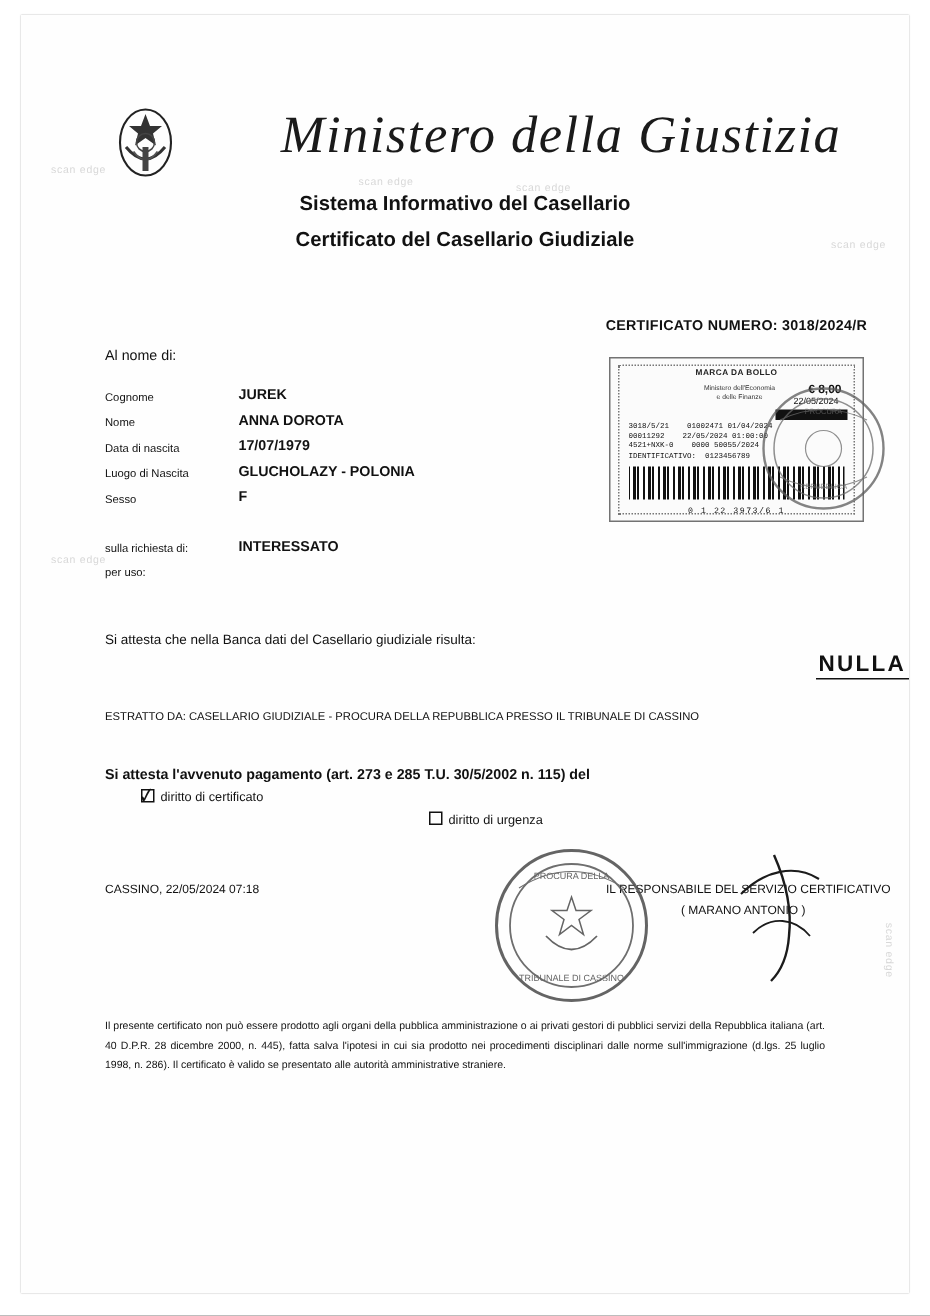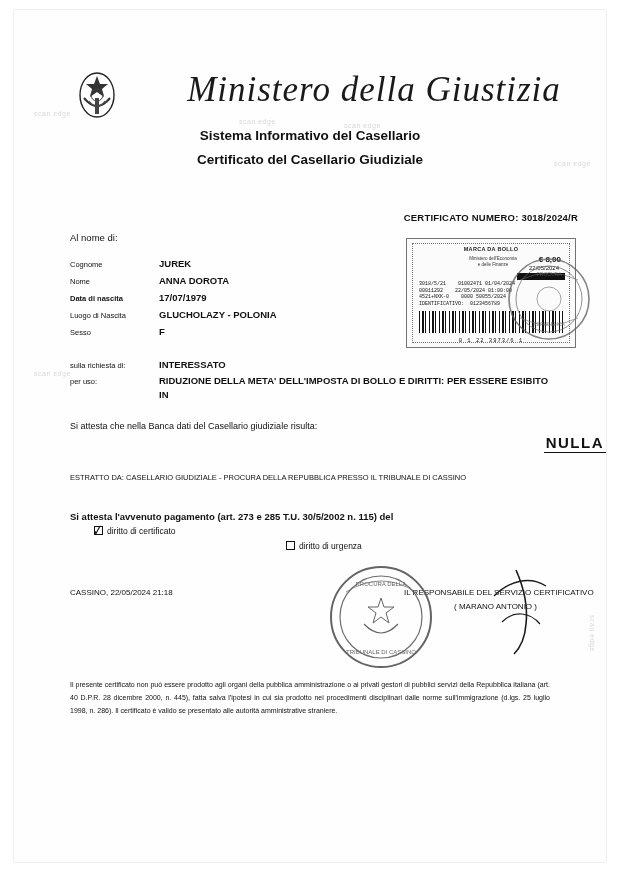--- a/index.html
+++ b/index.html
@@ -125,21 +125,21 @@
     font-weight: bold;
     color: #111;
   }
   .r1 { top: 248px; }
   .r2 { top: 265px; }
   .r3 { top: 282px; }
   .r4 { top: 299px; }
   .r5 { top: 316px; }
   .lr1 { top: 250px; }
   .lr2 { top: 267px; }
-  .lr3 { top: 284px; font-weight: bold; }
+  .lr3 { top: 284px; }
   .lr4 { top: 301px; }
   .lr5 { top: 318px; }
 
   
   .req-label {
     position: absolute;
     left: 56px;
     font-size: 7.5px;
     color: #111;
   }
@@ -437,37 +437,36 @@
       <path d="M14 62 Q43 76 72 62" fill="none" stroke="#6b6b6b" stroke-width="0.8"></path>
       <text x="43" y="20" font-size="5" fill="#6b6b6b" text-anchor="middle" font-family="Liberation Sans, sans-serif">PROCURA</text>
       <text x="43" y="70" font-size="5" fill="#6b6b6b" text-anchor="middle" font-family="Liberation Sans, sans-serif">REPUBBLICA</text>
     </svg>
 
     <div class="req-label q1">sulla richiesta di:</div>
     <div class="req-value v1">INTERESSATO</div>
 
     <div class="req-label q2">per uso:</div>
     <div class="req-value v2">
-      <div>RIDUZIONE DELLA META' DELL'IMPOSTA DI BOLLO E DIRITTI: PER ESSERE ESIBITO IN</div>
     </div>
 
     <div class="attesta">Si attesta che nella Banca dati del Casellario giudiziale risulta:</div>
     <div class="nulla"><span>NULLA</span></div>
     <div class="estratto">ESTRATTO DA: CASELLARIO GIUDIZIALE - PROCURA DELLA REPUBBLICA PRESSO IL TRIBUNALE DI CASSINO</div>
 
     <div class="pagamento">Si attesta l'avvenuto pagamento (art. 273 e 285 T.U. 30/5/2002 n. 115) del</div>
     <div class="chk-row">
       <span class="chk-box"></span><span>diritto di certificato</span>
     </div>
     <div class="chk-mark">✓</div>
     <div class="chk-second">
       <span class="chk-box"></span><span>diritto di urgenza</span>
     </div>
 
-    <div class="place-date">CASSINO, 22/05/2024 21:18</div>
+    <div class="place-date">CASSINO, 22/05/2024 07:18</div>
     <div class="resp-title">IL RESPONSABILE DEL SERVIZIO CERTIFICATIVO</div>
     <div class="resp-name">( MARANO ANTONIO )</div>
 
     <svg class="stamp" viewBox="0 0 110 110">
       <circle cx="55" cy="55" r="50" fill="none" stroke="#4a4a4a" stroke-width="2"></circle>
       <circle cx="55" cy="55" r="41" fill="none" stroke="#555" stroke-width="1.2"></circle>
       <path d="M20 30 Q55 8 90 30" fill="none" stroke="#555" stroke-width="0.8"></path>
       <text x="55" y="24" font-size="6" fill="#4a4a4a" text-anchor="middle" font-family="Liberation Sans, sans-serif">PROCURA DELLA</text>
       <text x="55" y="92" font-size="6" fill="#4a4a4a" text-anchor="middle" font-family="Liberation Sans, sans-serif">TRIBUNALE DI CASSINO</text>
       <path d="M55 36 L58 45 L68 45 L60 51 L63 61 L55 55 L47 61 L50 51 L42 45 L52 45 Z" fill="none" stroke="#4a4a4a" stroke-width="1"></path>

